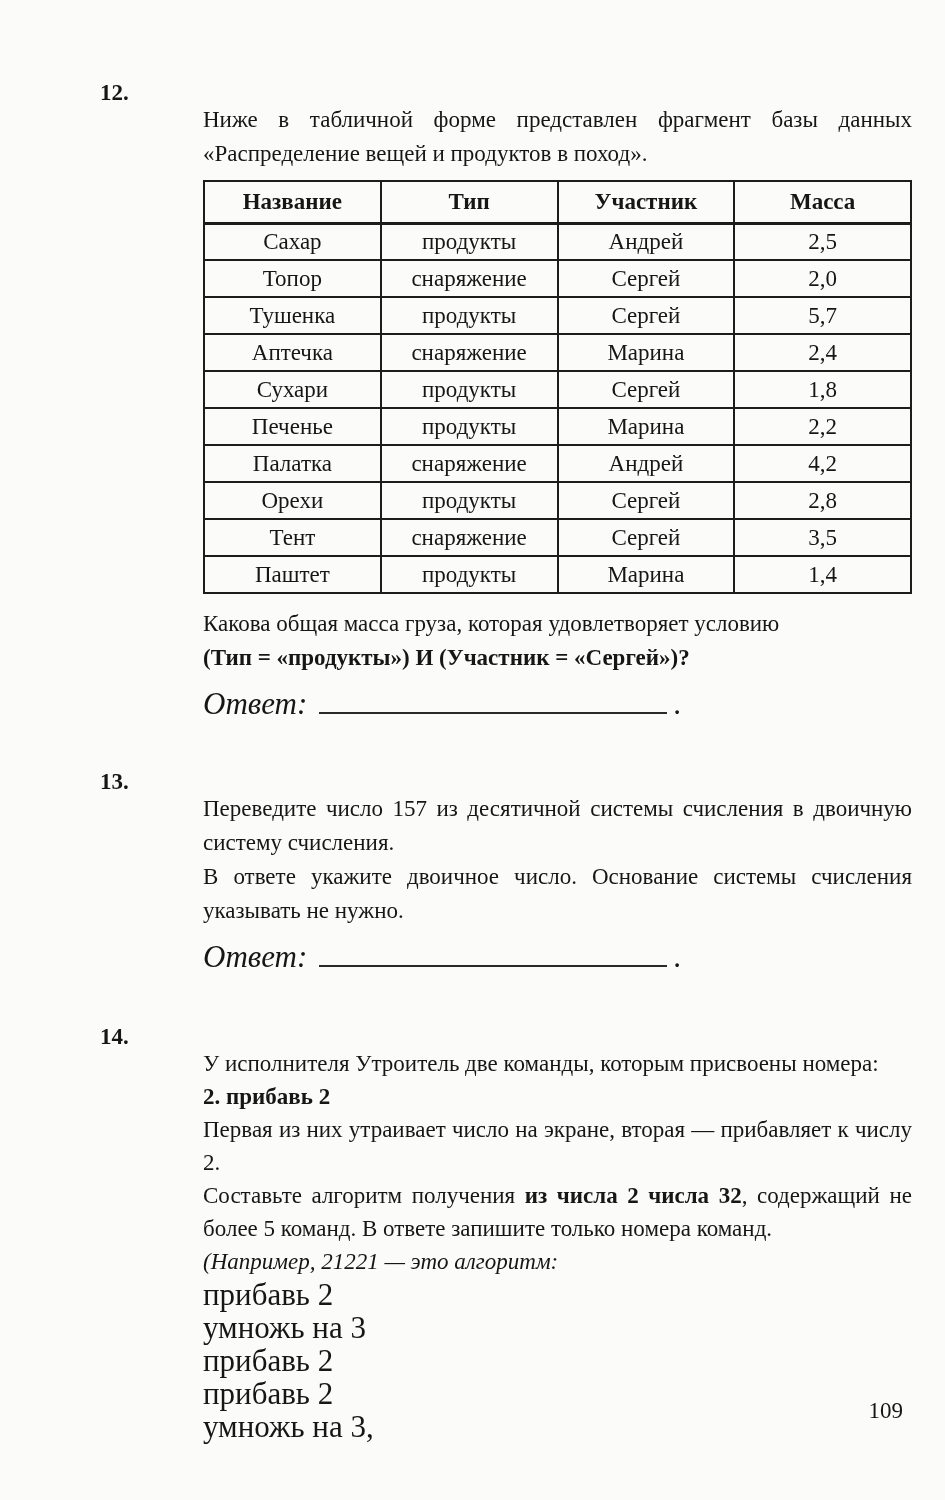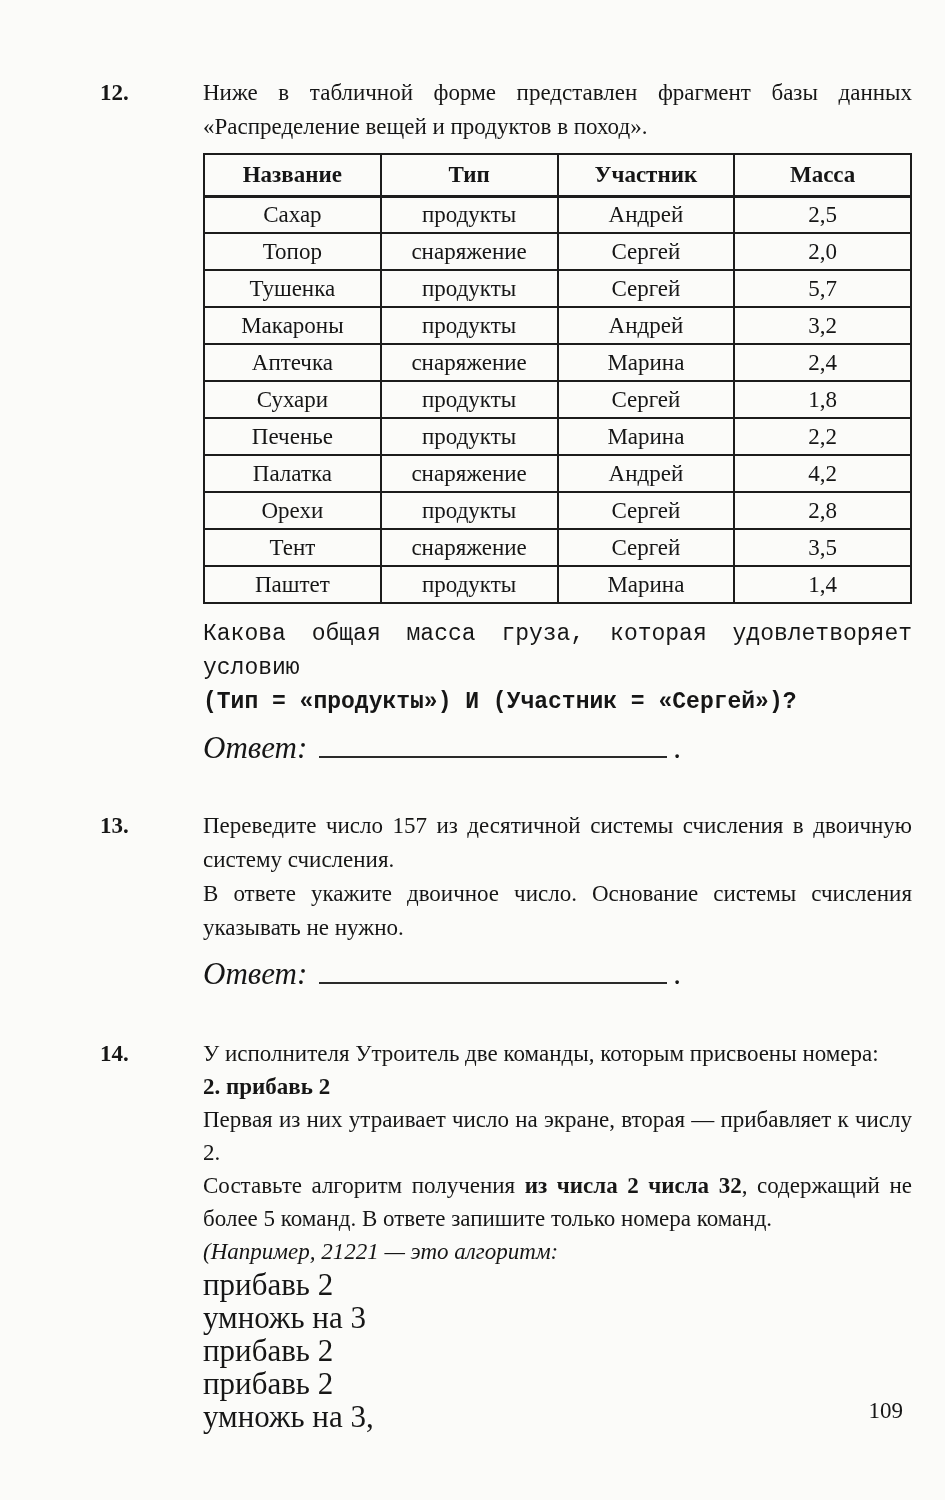--- a/index.html
+++ b/index.html
@@ -25,20 +25,21 @@
   .pnum {
     width: 63px;
     flex-shrink: 0;
     font-weight: bold;
     font-size: 23px;
     line-height: 34px;
   }
   .pbody {
     flex: 1;
     min-width: 0;
+    margin-top: 27px;
   }
   .para {
     font-size: 23px;
     line-height: 34px;
     text-align: justify;
     hyphens: manual;
   }
   .bold { font-weight: bold; }
   .italic { font-style: italic; }
 
@@ -82,21 +83,21 @@
   .gap13-14 { height: 46px; }
 
   
   .p14 .para, .p14 .pnum { line-height: 33px; }
   .example-line {
     font-size: 31px;
     line-height: 33px;
     text-align: left;
   }
 
-  .q12-block { margin-top: 13px; font-family: Liberation Mono, monospace; }
+  .q12-block { margin-top: 13px; }
 
   .page-number {
     position: absolute;
     top: 1398px;
     right: 42px;
     font-size: 23px;
   }
 </style>
 </head>
 <body>
@@ -128,26 +129,20 @@
               <td>Топор</td>
               <td>снаряжение</td>
               <td>Сергей</td>
               <td>2,0</td>
             </tr>
             <tr>
               <td>Тушенка</td>
               <td>продукты</td>
               <td>Сергей</td>
               <td>5,7</td>
-            </tr>
-            <tr>
-              <td>Макароны</td>
-              <td>продукты</td>
-              <td>Андрей</td>
-              <td>3,2</td>
             </tr>
             <tr>
               <td>Аптечка</td>
               <td>снаряжение</td>
               <td>Марина</td>
               <td>2,4</td>
             </tr>
             <tr>
               <td>Сухари</td>
               <td>продукты</td>

